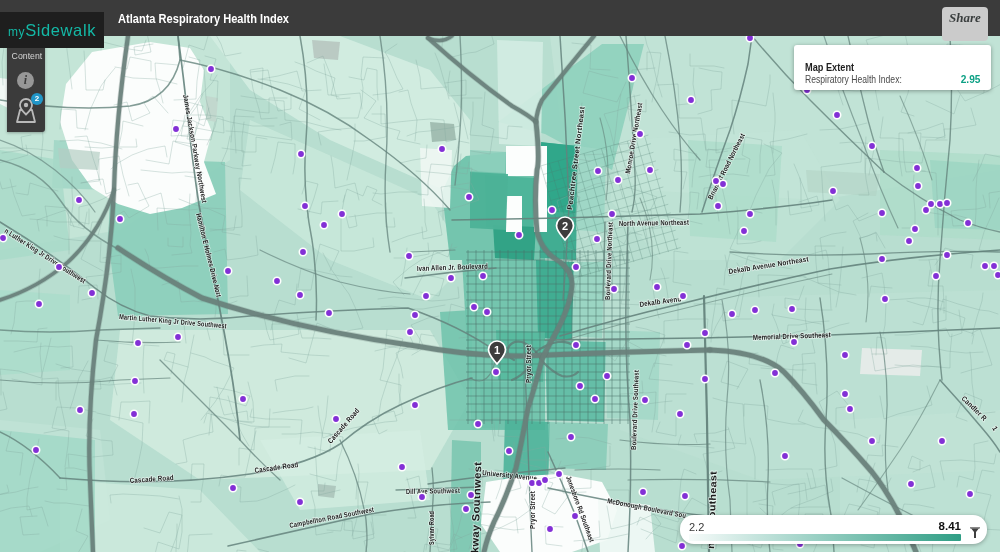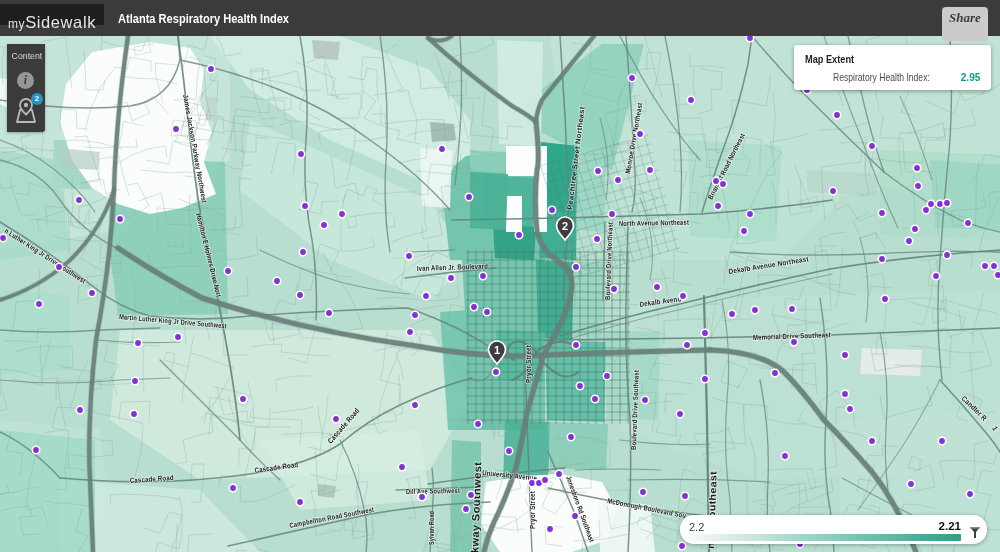--- a/index.html
+++ b/index.html
@@ -1,30 +1,30 @@
 <!DOCTYPE html>
 <html><head><meta charset="utf-8"><style>
 * { margin:0; padding:0; box-sizing:border-box; }
 html,body { width:1000px; height:552px; overflow:hidden; font-family:"Liberation Sans", sans-serif; }
 #page { position:relative; width:1000px; height:552px; background:#b8ded0; }
 #header { position:absolute; top:0; left:0; width:100%; height:36px; background:#3b3b3b; z-index:30; }
-#logo { position:absolute; top:4px; left:0; width:104px; height:21px; background:#1e1e1e; color:#e5e5e5; text-align:center; line-height:36px; }
+#logo { position:absolute; top:12px; left:0; width:104px; height:36px; background:#1e1e1e; color:#14b8a6; text-align:center; line-height:36px; }
 #logo .my { font-size:12px; font-weight:400; letter-spacing:.6px; }
 #logo .sw { font-size:16.5px; font-weight:400; letter-spacing:.6px; }
 #title { position:absolute; left:118px; top:0; height:36px; line-height:37px; color:#fff; font-size:13.5px; font-weight:700; letter-spacing:0; transform:scaleX(.82); transform-origin:left center; }
 #share { position:absolute; right:12px; top:7px; width:46px; height:34px; background:#cbcbcb; border-radius:4px; color:#3a3e3e; font-family:"Liberation Serif", serif; font-style:italic; font-weight:700; font-size:13px; text-align:center; line-height:21px; }
 #map { position:absolute; top:36px; left:0; }
 #sidebar { position:absolute; left:7px; top:44px; width:38px; height:88px; background:#3b3b3b; border-radius:0 0 3px 0; z-index:20; box-shadow:0 1px 3px rgba(0,0,0,.3); }
 #sidebar .content { color:#d6d6d6; font-size:9.5px; padding:6px 0 0 5px; letter-spacing:0; transform:scaleX(.92); transform-origin:left; }
 #infoicon { position:absolute; left:10px; top:28px; width:17px; height:17px; border-radius:50%; background:#979797; color:#3b3b3b; text-align:center; line-height:17px; font-family:"Liberation Serif", serif; font-style:italic; font-weight:700; font-size:12px; }
 #pinicon { position:absolute; left:8px; top:54px; }
 #badge { position:absolute; left:24px; top:49px; width:12px; height:12px; border-radius:50%; background:#2196c8; color:#fff; font-size:8px; font-weight:700; text-align:center; line-height:12px; }
-#extent { position:absolute; right:9px; top:45px; width:197px; height:45px; background:#fff; border-radius:3px; box-shadow:0 1px 4px rgba(0,0,0,.35); z-index:20; padding:8px 11px; }
+#extent { position:absolute; right:9px; top:45px; width:197px; height:45px; background:#fff; border-radius:3px; box-shadow:0 1px 4px rgba(0,0,0,.35); z-index:20; padding:16px 11px; }
 #extent .t { font-size:11.5px; font-weight:700; color:#1f1f1f; transform:scaleX(.8); transform-origin:left; }
-#extent .row { margin-top:6px; font-size:11px; color:#4a4a4a;text-align:right; }
+#extent .row { font-size:11px; color:#4a4a4a; }
 #extent .rl { display:inline-block; transform:scaleX(.78); transform-origin:left; }
 #extent .v { float:right; color:#0ca084; font-weight:700; font-size:11.5px; transform:scaleX(.88); transform-origin:right; }
 #legend { position:absolute; right:13px; bottom:8px; width:307px; height:29px; background:#fff; border-radius:14px; box-shadow:0 1px 4px rgba(0,0,0,.3); z-index:20; }
 #legend .lo { position:absolute; left:9px; top:6px; font-size:11px; color:#3a3a3a; }
 #legend .hi { position:absolute; right:26px; top:5px; font-size:11.5px; color:#111; font-weight:700; }
 #legend .bar { position:absolute; left:9px; top:19px; width:272px; height:7px; border-radius:1px; background:linear-gradient(to right, rgba(47,158,133,0.04), #2f9e85); }
 #legend svg { position:absolute; right:7px; top:12px; }
 </style></head>
 <body>
 <div id="page">
@@ -808,19 +808,19 @@
     <circle cx="11" cy="7" r="2.2" fill="#b9b9b9"></circle>
   </svg>
   <div id="badge">2</div>
 </div>
 <div id="extent">
   <div class="t">Map Extent</div>
   <div class="row"><span class="rl">Respiratory Health Index:</span> <span class="v">2.95</span></div>
 </div>
 <div id="legend">
   <span class="lo">2.2</span>
-      <span class="hi">2.21</span>
+      <span class="hi">8.41</span>
   <div class="bar"></div>
   <svg width="10" height="11" viewBox="0 0 10 11">
         <path d="M0,0 L10,0 L6,5 L6,11 L4,11 L4,5 Z" fill="#3f3f3f"></path>
         <rect x="0" y="0" width="10" height="1.6" fill="#8a8a8a"></rect>
       </svg>
 </div>
 </div>
 </body></html>

